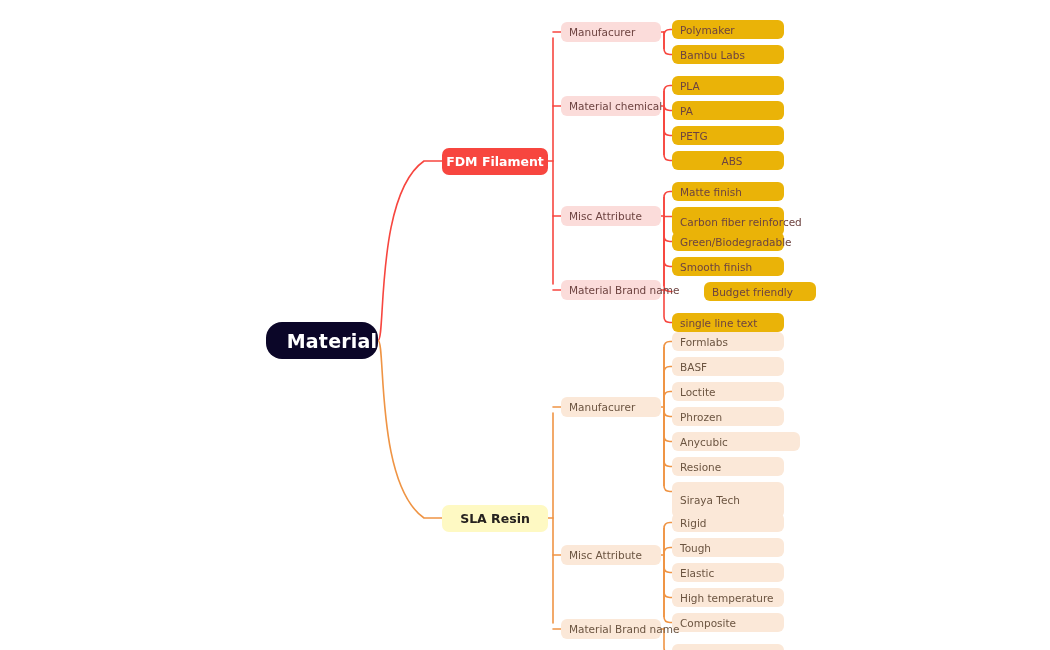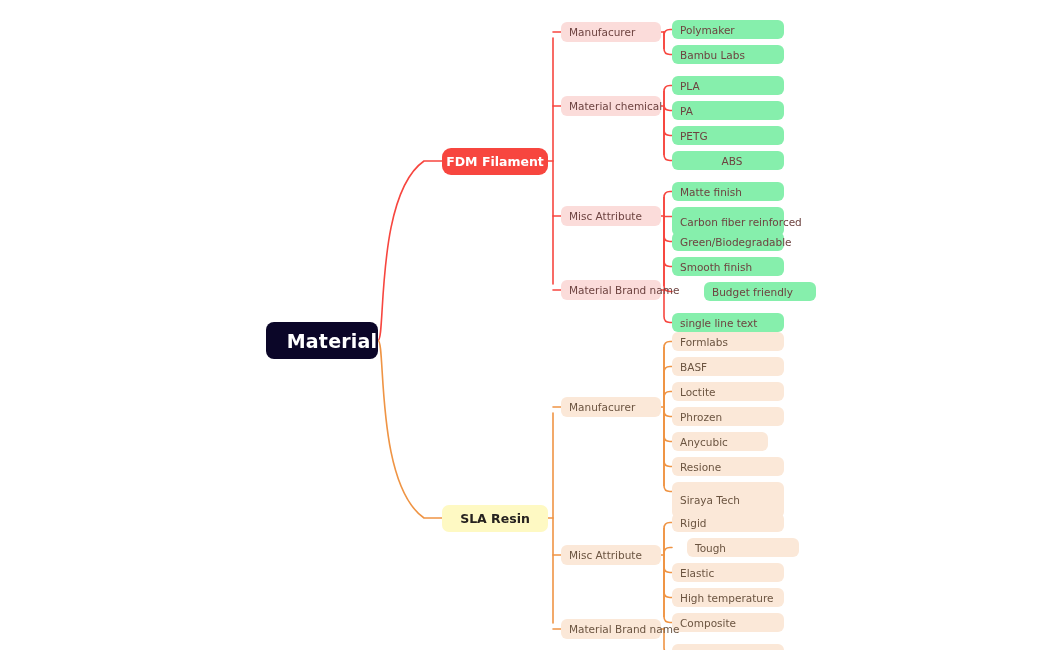--- a/index.html
+++ b/index.html
@@ -29,38 +29,37 @@
     position: absolute;
     box-sizing: border-box;
     display: flex;
     align-items: center;
     white-space: nowrap;
   }
   
   .node-root {
     background: #0b0628;
     color: #ffffff;
-    border-radius: 8px;
+    border-radius: 16px;
     font-size: 19px;
     font-weight: bold;
     letter-spacing: 0.2px;
     justify-content: center;
     padding-left: 20px;
   }
   
   .node-b1 {
     border-radius: 7px;
     font-size: 12.5px;
     font-weight: bold;
     justify-content: center;
   }
   .node-b1.fdm {
     background: #f7463f;
     color: #ffffff;
-    border-radius: 9px;
   }
   .node-b1.sla {
     background: #fef9c3;
     color: #26221f;
   }
   
   .node-b2 {
     border-radius: 6px;
     font-size: 10.5px;
     padding-left: 8px;
@@ -73,21 +72,21 @@
     background: #fbe8d8;
     color: #6b5440;
   }
   
   .node-leaf {
     border-radius: 6px;
     font-size: 10.5px;
     padding-left: 8px;
   }
   .node-leaf.pink {
-    background: #86efac;
+    background: #eab308;
     color: #6d4340;
   }
   .node-leaf.peach {
     background: #fbe8d8;
     color: #6b5440;
   }
 </style>
 </head>
 <body>
 
@@ -215,36 +214,36 @@
       </div>
       <div class="node node-leaf peach" style="left: 672px; top: 357px; width: 112px; height: 19px;">
         <span>BASF</span>
       </div>
       <div class="node node-leaf peach" style="left: 672px; top: 382px; width: 112px; height: 19px;">
         <span>Loctite</span>
       </div>
       <div class="node node-leaf peach" style="left: 672px; top: 407px; width: 112px; height: 19px;">
         <span>Phrozen</span>
       </div>
-      <div class="node node-leaf peach" style="left: 672px; top: 432px; width: 96px; height: 19px;">
+      <div class="node node-leaf peach" style="left: 672px; top: 432px; width: 128px; height: 19px;">
         <span>Anycubic</span>
       </div>
       <div class="node node-leaf peach" style="left: 672px; top: 457px; width: 112px; height: 19px;">
         <span>Resione</span>
       </div>
       <div class="node node-leaf peach" style="left: 672px; top: 482px; width: 112px; height: 36px;">
         <span>Siraya Tech</span>
       </div>
       <div class="node node-b2 peach" style="left: 561px; top: 545px; width: 100px; height: 20px;">
         <span>Misc Attribute</span>
       </div>
       <div class="node node-leaf peach" style="left: 672px; top: 513px; width: 112px; height: 19px;">
         <span>Rigid</span>
       </div>
-      <div class="node node-leaf peach" style="left: 672px; top: 538px; width: 112px; height: 19px; margin-left: 15px;">
+      <div class="node node-leaf peach" style="left: 672px; top: 538px; width: 112px; height: 19px;">
         <span>Tough</span>
       </div>
       <div class="node node-leaf peach" style="left: 672px; top: 563px; width: 112px; height: 19px;">
         <span>Elastic</span>
       </div>
       <div class="node node-leaf peach" style="left: 672px; top: 588px; width: 112px; height: 19px;">
         <span>High temperature</span>
       </div>
       <div class="node node-leaf peach" style="left: 672px; top: 613px; width: 112px; height: 19px;">
         <span>Composite</span>

